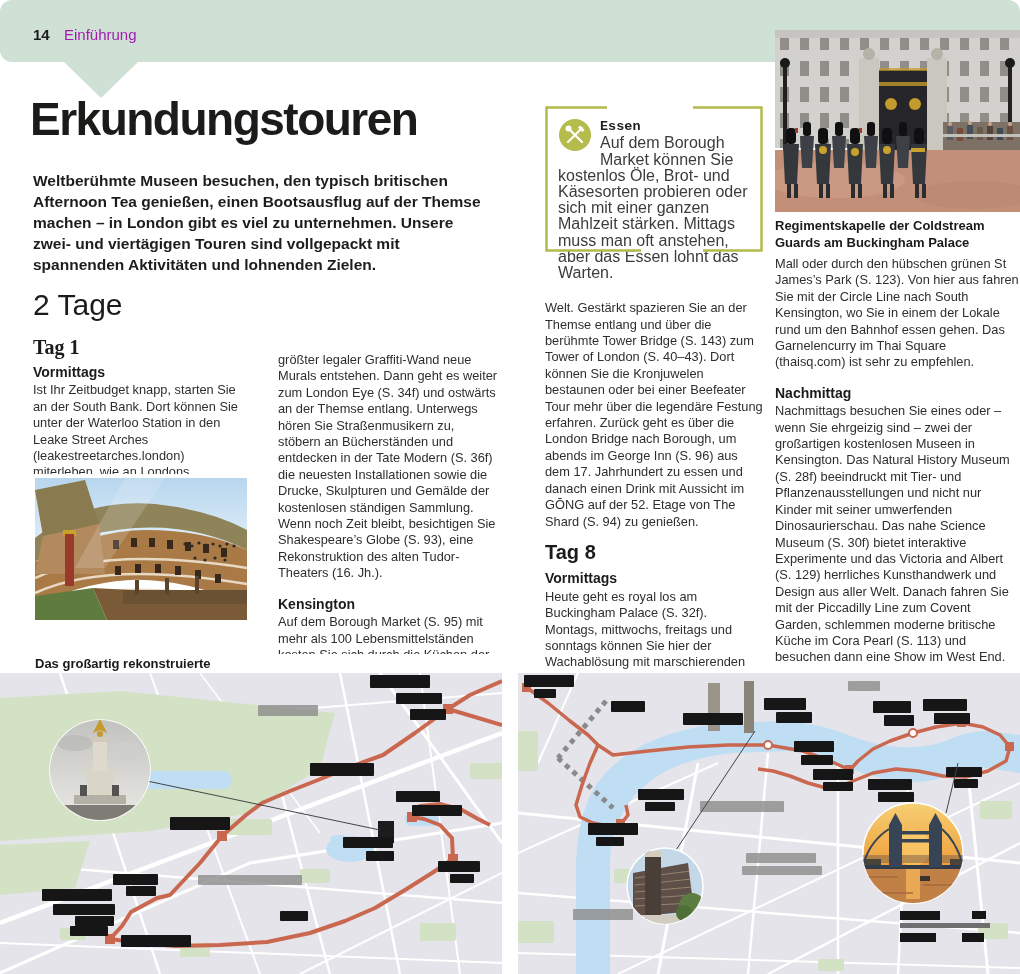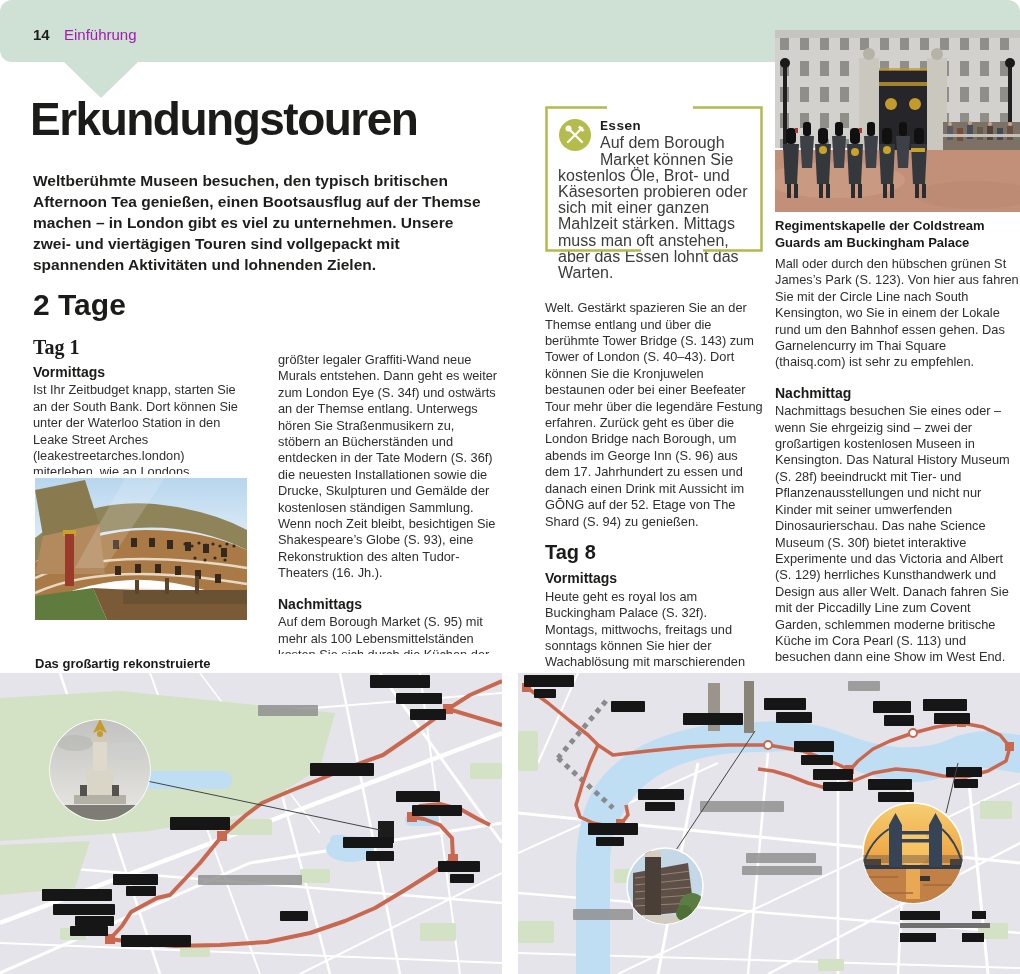--- a/index.html
+++ b/index.html
@@ -5,21 +5,21 @@
   html,body{margin:0;padding:0;background:#fff;}
   .page{position:relative;width:1020px;height:974px;background:#fff;overflow:hidden;
         font-family:"Liberation Sans", sans-serif;color:#1d1d1b;}
   .band{position:absolute;left:0;top:0;width:1020px;height:62px;background:#cfe0d5;border-radius:12px;}
   .band .num{position:absolute;left:33px;top:26px;font-size:15px;font-weight:bold;color:#1d1d1b;}
   .band .sec{position:absolute;left:64px;top:26px;font-size:15px;color:#a21caf;}
   .band-arrow{position:absolute;left:64px;top:62px;width:0;height:0;
       border-left:37px solid transparent;border-right:37px solid transparent;border-top:36px solid #cfe0d5;}
   .title{position:absolute;left:30px;top:92px;font-size:46px;font-weight:800;letter-spacing:-1.5px;color:#1b1b19;}
   .intro{position:absolute;left:33px;top:170px;width:458px;font-size:15.5px;line-height:21px;font-weight:bold;color:#1d1d1b;}
-  .h-2tage{position:absolute;left:33px;top:288px;font-size:30px;font-weight:700;color:#1b1b19;}
+  .h-2tage{position:absolute;left:33px;top:288px;font-size:30px;font-weight:400;color:#1b1b19;}
   .h-tag{font-size:20px;font-weight:800;color:#1b1b19;}
   .h-tag1{position:absolute;left:33px;top:336px;}
   .col{position:absolute;overflow:hidden;font-size:12.8px;line-height:16.4px;color:#2e2e2c;text-align:left;}
   .col .sub{font-weight:bold;font-size:14px;color:#1b1b19;margin:0 0 2px 0;}
   .col p{margin:0 0 0 0;}
   .col .gap{height:14px;}
   .col1{left:33px;top:364px;width:218px;height:110px;}
   .col2{left:260px;top:352px;width:222px;height:302px;margin-left:18px;}
   .col3{left:545px;top:106px;width:218px;height:564px;}
   .col4{left:775px;top:256px;width:245px;height:414px;}
@@ -198,21 +198,21 @@
     <rect x="100" y="102" width="4" height="14" fill="#5b432c"></rect>
       <rect x="130" y="100" width="4" height="16" fill="#5b432c"></rect>
     <rect x="160" y="98" width="4" height="18" fill="#5b432c"></rect>
     <polygon points="90,0 130,0 70,90 40,90" fill="#ffffff" opacity="0.16"></polygon>
   </svg>
   <div class="caption cap-globe">Das großartig rekonstruierte Globe Theatre</div>
 
   <div class="col col2">
     <p>größter legaler Graffiti-Wand neue Murals entstehen. Dann geht es weiter zum London Eye (S. 34f) und ostwärts an der Themse entlang. Unterwegs hören Sie Straßenmusikern zu, stöbern an Bücherständen und entdecken in der Tate Modern (S. 36f) die neuesten Installationen sowie die Drucke, Skulpturen und Gemälde der kostenlosen ständigen Sammlung. Wenn noch Zeit bleibt, besichtigen Sie Shakespeare’s Globe (S. 93), eine Rekonstruktion des alten Tudor-Theaters (16. Jh.).</p>
     <div class="gap"></div>
-    <p class="sub">Nachmittags</p>
+    <p class="sub">Kensington</p>
     <p>Auf dem Borough Market (S. 95) mit mehr als 100 Lebensmittelständen kosten Sie sich durch die Küchen der</p>
   </div>
 
   <div class="col col3">
     <div class="tipbox">
       <svg class="brackets" width="218" height="146" viewBox="0 0 218 146">
         <path d="M62,1.5 H1.5 V144.5 H96 M158,144.5 H216.5 V1.5 H148" stroke="#b3ba4c" stroke-width="2.5" fill="none"></path>
       </svg>
       <svg class="ticon" width="34" height="34" viewBox="0 0 34 34">
         <circle cx="17" cy="17" r="16" fill="#b5bc4c"></circle>

